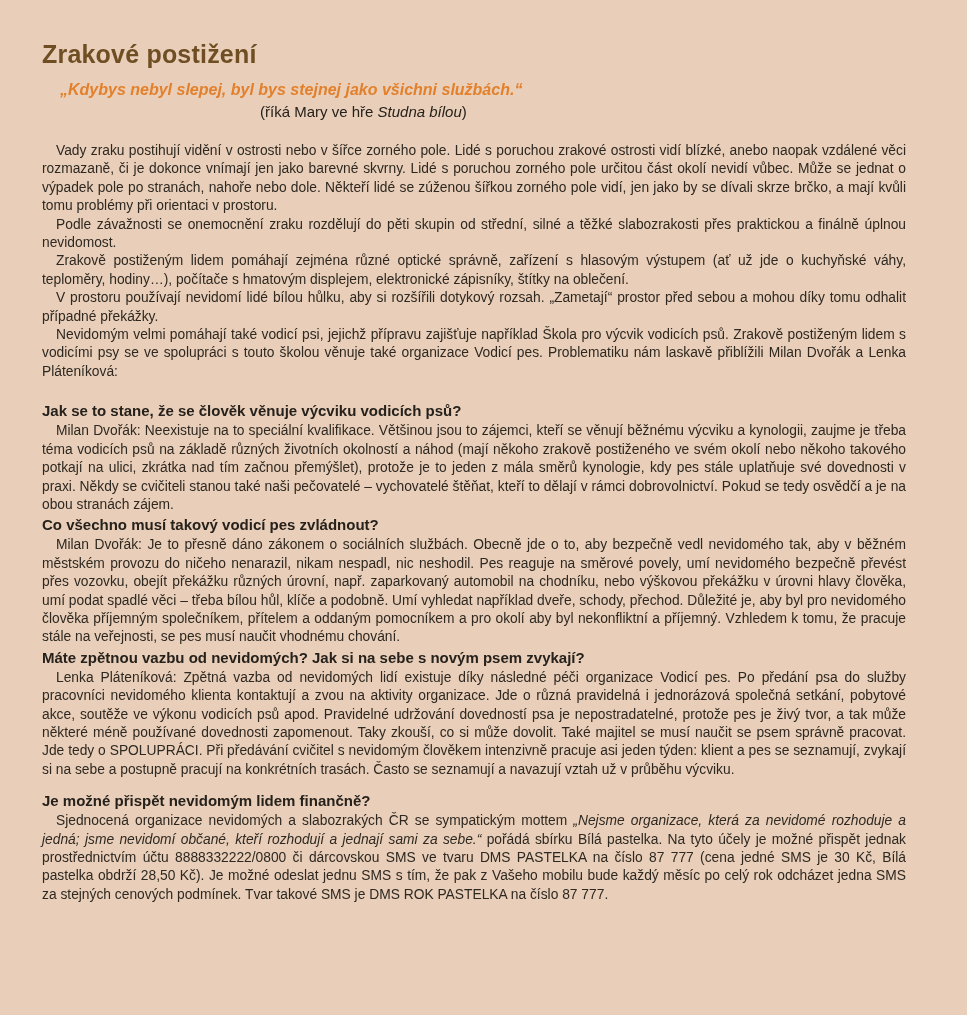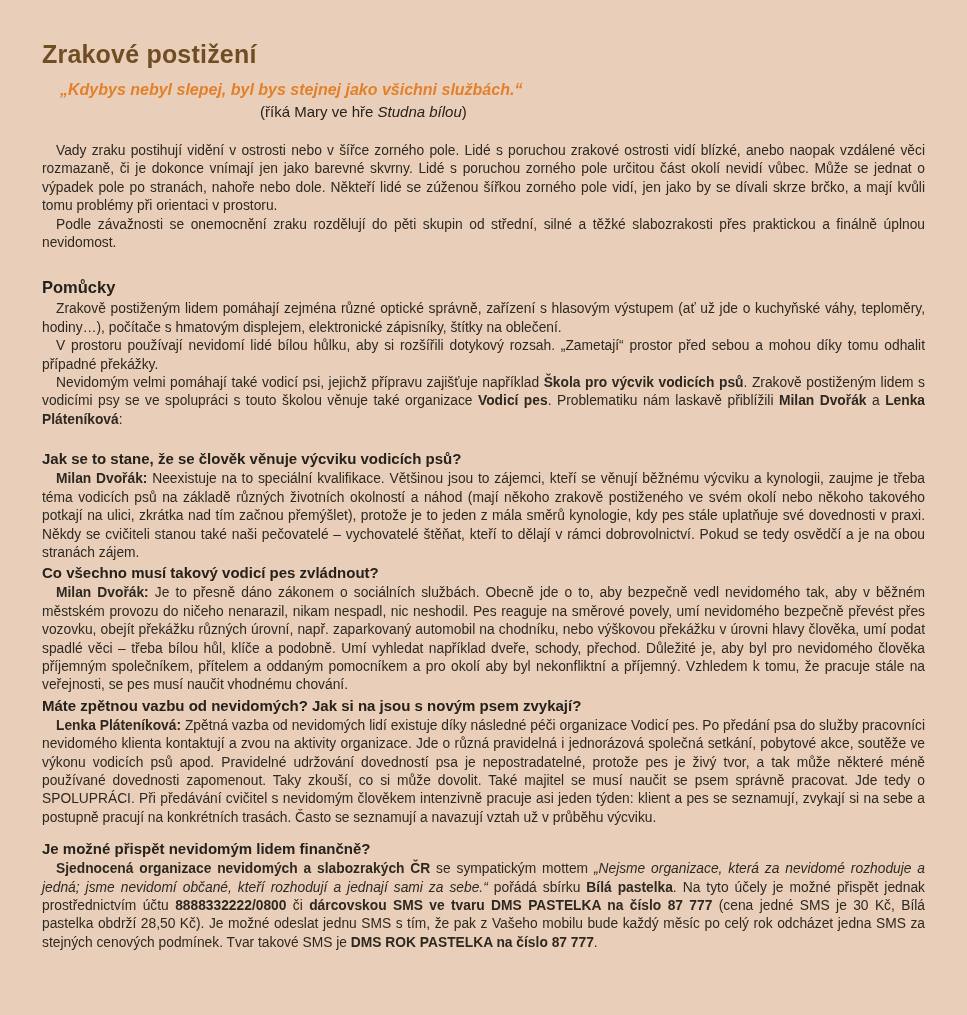--- a/index.html
+++ b/index.html
@@ -1,21 +1,21 @@
 <!DOCTYPE html>
 <html lang="cs"><head>
 <meta charset="utf-8">
 <style>
   html, body { margin: 0; padding: 0; background: #ffffff; }
   .doc {
     width: 967px;
     height: 1015px;
     box-sizing: border-box;
     background: #e9cfba;
-    padding: 40px 42px 20px 42px;
+    padding: 40px 61px 20px 42px;
     font-family: "Liberation Sans", sans-serif;
     color: #2e2820;
     overflow: hidden;
   }
   .title {
     font-size: 25px;
     font-weight: bold;
     color: #6e4e22;
     margin: 0 0 12px 0;
     letter-spacing: 0.2px;
@@ -48,48 +48,47 @@
   }
   h3.q {
     font-size: 15px;
     font-weight: bold;
     line-height: 20px;
     margin: 1px 0 1px 0;
     color: #26211b;
   }
   h3.q.gap-lg { margin-top: 20px; }
   h3.q.gap-md { margin-top: 12px; }
-  .b { font-weight: bold; }
+  .b { font-weight: normal; }
   .i { font-style: italic; }
 </style>
 </head>
 <body>
 
 <div class="doc">
 
   <h1 class="title">Zrakové postižení</h1>
 
   <p class="quote">„Kdybys nebyl slepej, byl bys stejnej jako všichni službách.“</p>
 
   <p class="attribution"><span>(říká Mary ve hře </span><span class="i">Studna bílou</span><span>)</span></p>
 
   <p class="body">Vady zraku postihují vidění v ostrosti nebo v šířce zorného pole. Lidé s poruchou zrakové ostrosti vidí blízké, anebo naopak vzdálené věci rozmazaně, či je dokonce vnímají jen jako barevné skvrny. Lidé s poruchou zorného pole určitou část okolí nevidí vůbec. Může se jednat o výpadek pole po stranách, nahoře nebo dole. Někteří lidé se zúženou šířkou zorného pole vidí, jen jako by se dívali skrze brčko, a mají kvůli tomu problémy při orientaci v prostoru.</p>
   <p class="body">Podle závažnosti se onemocnění zraku rozdělují do pěti skupin od střední, silné a těžké slabozrakosti přes praktickou a finálně úplnou nevidomost.</p>
 
-  <h2 class="aids-heading">Pomůcky</h2>
 
   <p class="body">Zrakově postiženým lidem pomáhají zejména různé optické správně, zařízení s hlasovým výstupem (ať už jde o kuchyňské váhy, teploměry, hodiny…), počítače s hmatovým displejem, elektronické zápisníky, štítky na oblečení.</p>
   <p class="body">V prostoru používají nevidomí lidé bílou hůlku, aby si rozšířili dotykový rozsah. „Zametají“ prostor před sebou a mohou díky tomu odhalit případné překážky.</p>
   <p class="body"><span>Nevidomým velmi pomáhají také vodicí psi, jejichž přípravu zajišťuje například </span><span class="b">Škola pro výcvik vodicích psů</span><span>. Zrakově postiženým lidem s vodicími psy se ve spolupráci s touto školou věnuje také organizace </span><span class="b">Vodicí pes</span><span>. Problematiku nám laskavě přiblížili </span><span class="b">Milan Dvořák</span><span> a </span><span class="b">Lenka Pláteníková</span><span>:</span></p>
 
   <h3 class="q gap-lg">Jak se to stane, že se člověk věnuje výcviku vodicích psů?</h3>
   <p class="body"><span class="b">Milan Dvořák:</span><span> Neexistuje na to speciální kvalifikace. Většinou jsou to zájemci, kteří se věnují běžnému výcviku a kynologii, zaujme je třeba téma vodicích psů na základě různých životních okolností a náhod (mají někoho zrakově postiženého ve svém okolí nebo někoho takového potkají na ulici, zkrátka nad tím začnou přemýšlet), protože je to jeden z mála směrů kynologie, kdy pes stále uplatňuje své dovednosti v praxi. Někdy se cvičiteli stanou také naši pečovatelé – vychovatelé štěňat, kteří to dělají v rámci dobrovolnictví. Pokud se tedy osvědčí a je na obou stranách zájem.</span></p>
 
   <h3 class="q">Co všechno musí takový vodicí pes zvládnout?</h3>
   <p class="body"><span class="b">Milan Dvořák:</span><span> Je to přesně dáno zákonem o sociálních službách. Obecně jde o to, aby bezpečně vedl nevidomého tak, aby v běžném městském provozu do ničeho nenarazil, nikam nespadl, nic neshodil. Pes reaguje na směrové povely, umí nevidomého bezpečně převést přes vozovku, obejít překážku různých úrovní, např. zaparkovaný automobil na chodníku, nebo výškovou překážku v úrovni hlavy člověka, umí podat spadlé věci – třeba bílou hůl, klíče a podobně. Umí vyhledat například dveře, schody, přechod. Důležité je, aby byl pro nevidomého člověka příjemným společníkem, přítelem a oddaným pomocníkem a pro okolí aby byl nekonfliktní a příjemný. Vzhledem k tomu, že pracuje stále na veřejnosti, se pes musí naučit vhodnému chování.</span></p>
 
-  <h3 class="q">Máte zpětnou vazbu od nevidomých? Jak si na jsou s novým psem zvykají?</h3>
+  <h3 class="q">Máte zpětnou vazbu od nevidomých? Jak si na sebe s novým psem zvykají?</h3>
   <p class="body"><span class="b">Lenka Pláteníková:</span><span> Zpětná vazba od nevidomých lidí existuje díky následné péči organizace Vodicí pes. Po předání psa do služby pracovníci nevidomého klienta kontaktují a zvou na aktivity organizace. Jde o různá pravidelná i jednorázová společná setkání, pobytové akce, soutěže ve výkonu vodicích psů apod. Pravidelné udržování dovedností psa je nepostradatelné, protože pes je živý tvor, a tak může některé méně používané dovednosti zapomenout. Taky zkouší, co si může dovolit. Také majitel se musí naučit se psem správně pracovat. Jde tedy o SPOLUPRÁCI. Při předávání cvičitel s nevidomým člověkem intenzivně pracuje asi jeden týden: klient a pes se seznamují, zvykají si na sebe a postupně pracují na konkrétních trasách. Často se seznamují a navazují vztah už v průběhu výcviku.</span></p>
 
   <h3 class="q gap-md">Je možné přispět nevidomým lidem finančně?</h3>
   <p class="body"><span class="b">Sjednocená organizace nevidomých a slabozrakých ČR</span><span> se sympatickým mottem </span><span class="i">„Nejsme organizace, která za nevidomé rozhoduje a jedná; jsme nevidomí občané, kteří rozhodují a jednají sami za sebe.“</span><span> pořádá sbírku </span><span class="b">Bílá pastelka</span><span>. Na tyto účely je možné přispět jednak prostřednictvím účtu </span><span class="b">8888332222/0800</span><span> či </span><span class="b">dárcovskou SMS ve tvaru DMS PASTELKA na číslo 87 777</span><span> (cena jedné SMS je 30 Kč, Bílá pastelka obdrží 28,50 Kč). Je možné odeslat jednu SMS s tím, že pak z Vašeho mobilu bude každý měsíc po celý rok odcházet jedna SMS za stejných cenových podmínek. Tvar takové SMS je </span><span class="b">DMS ROK PASTELKA na číslo 87 777</span><span>.</span></p>
 
 </div>
 
 </body></html>

